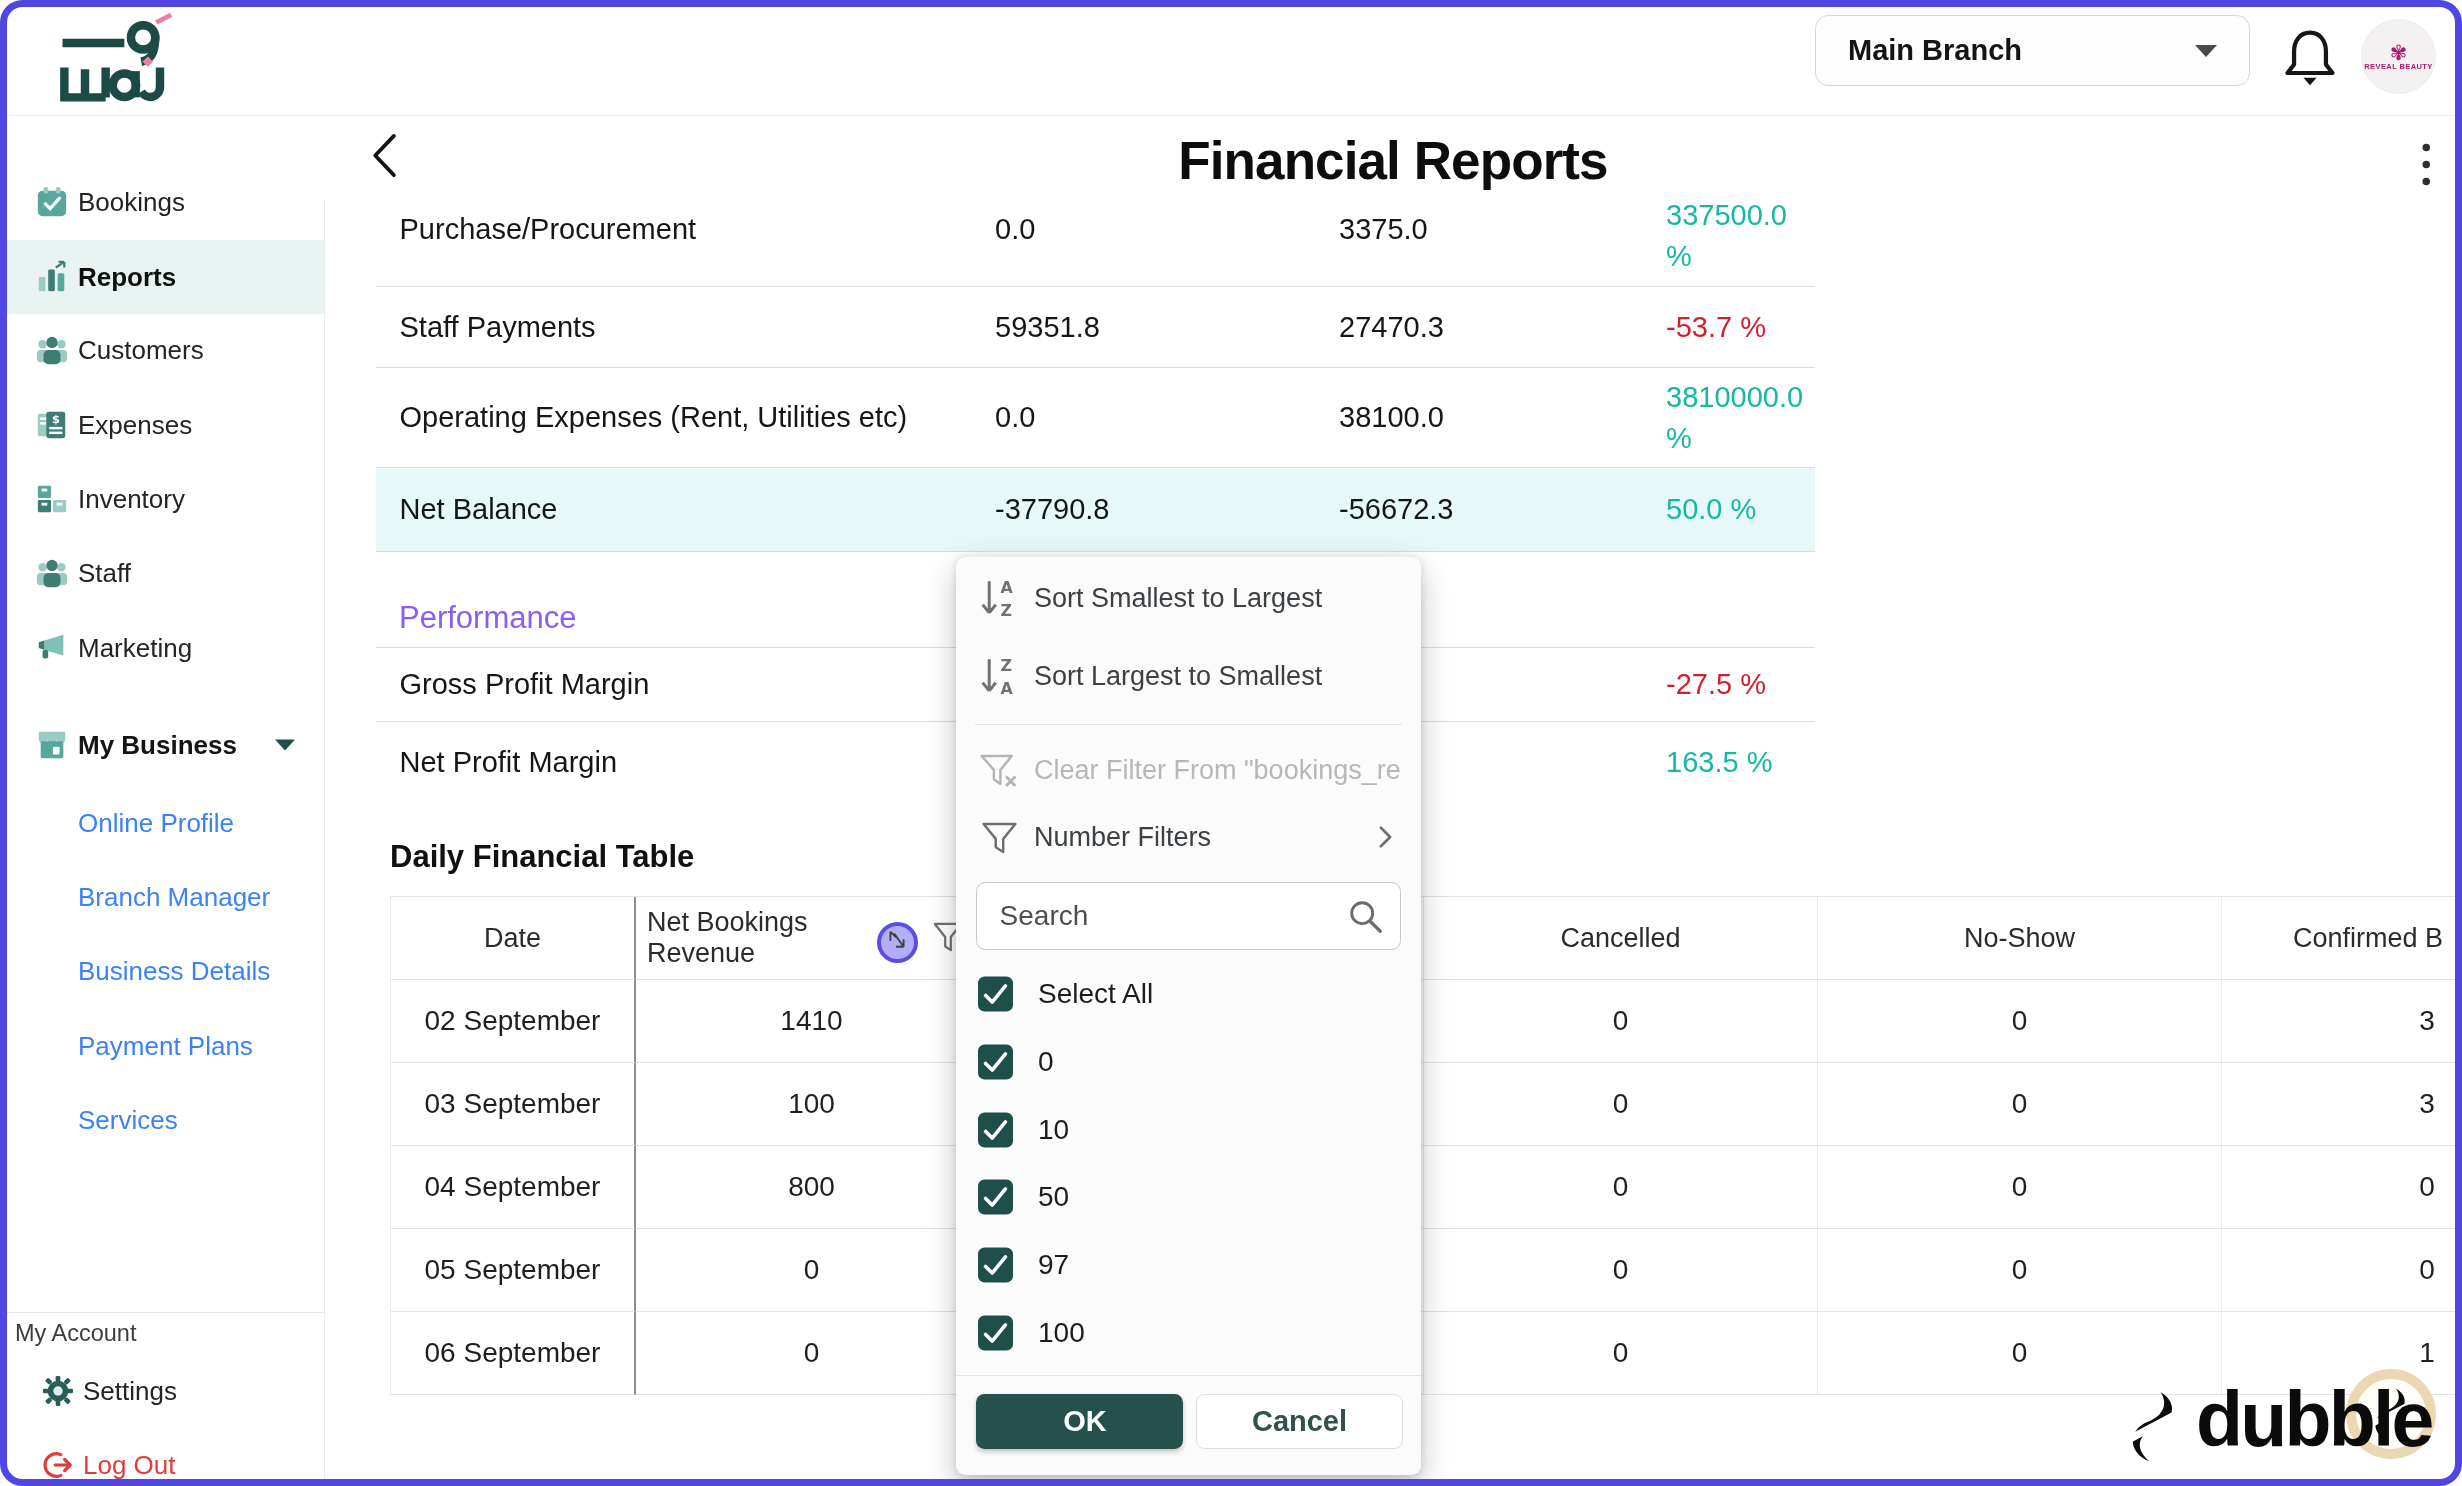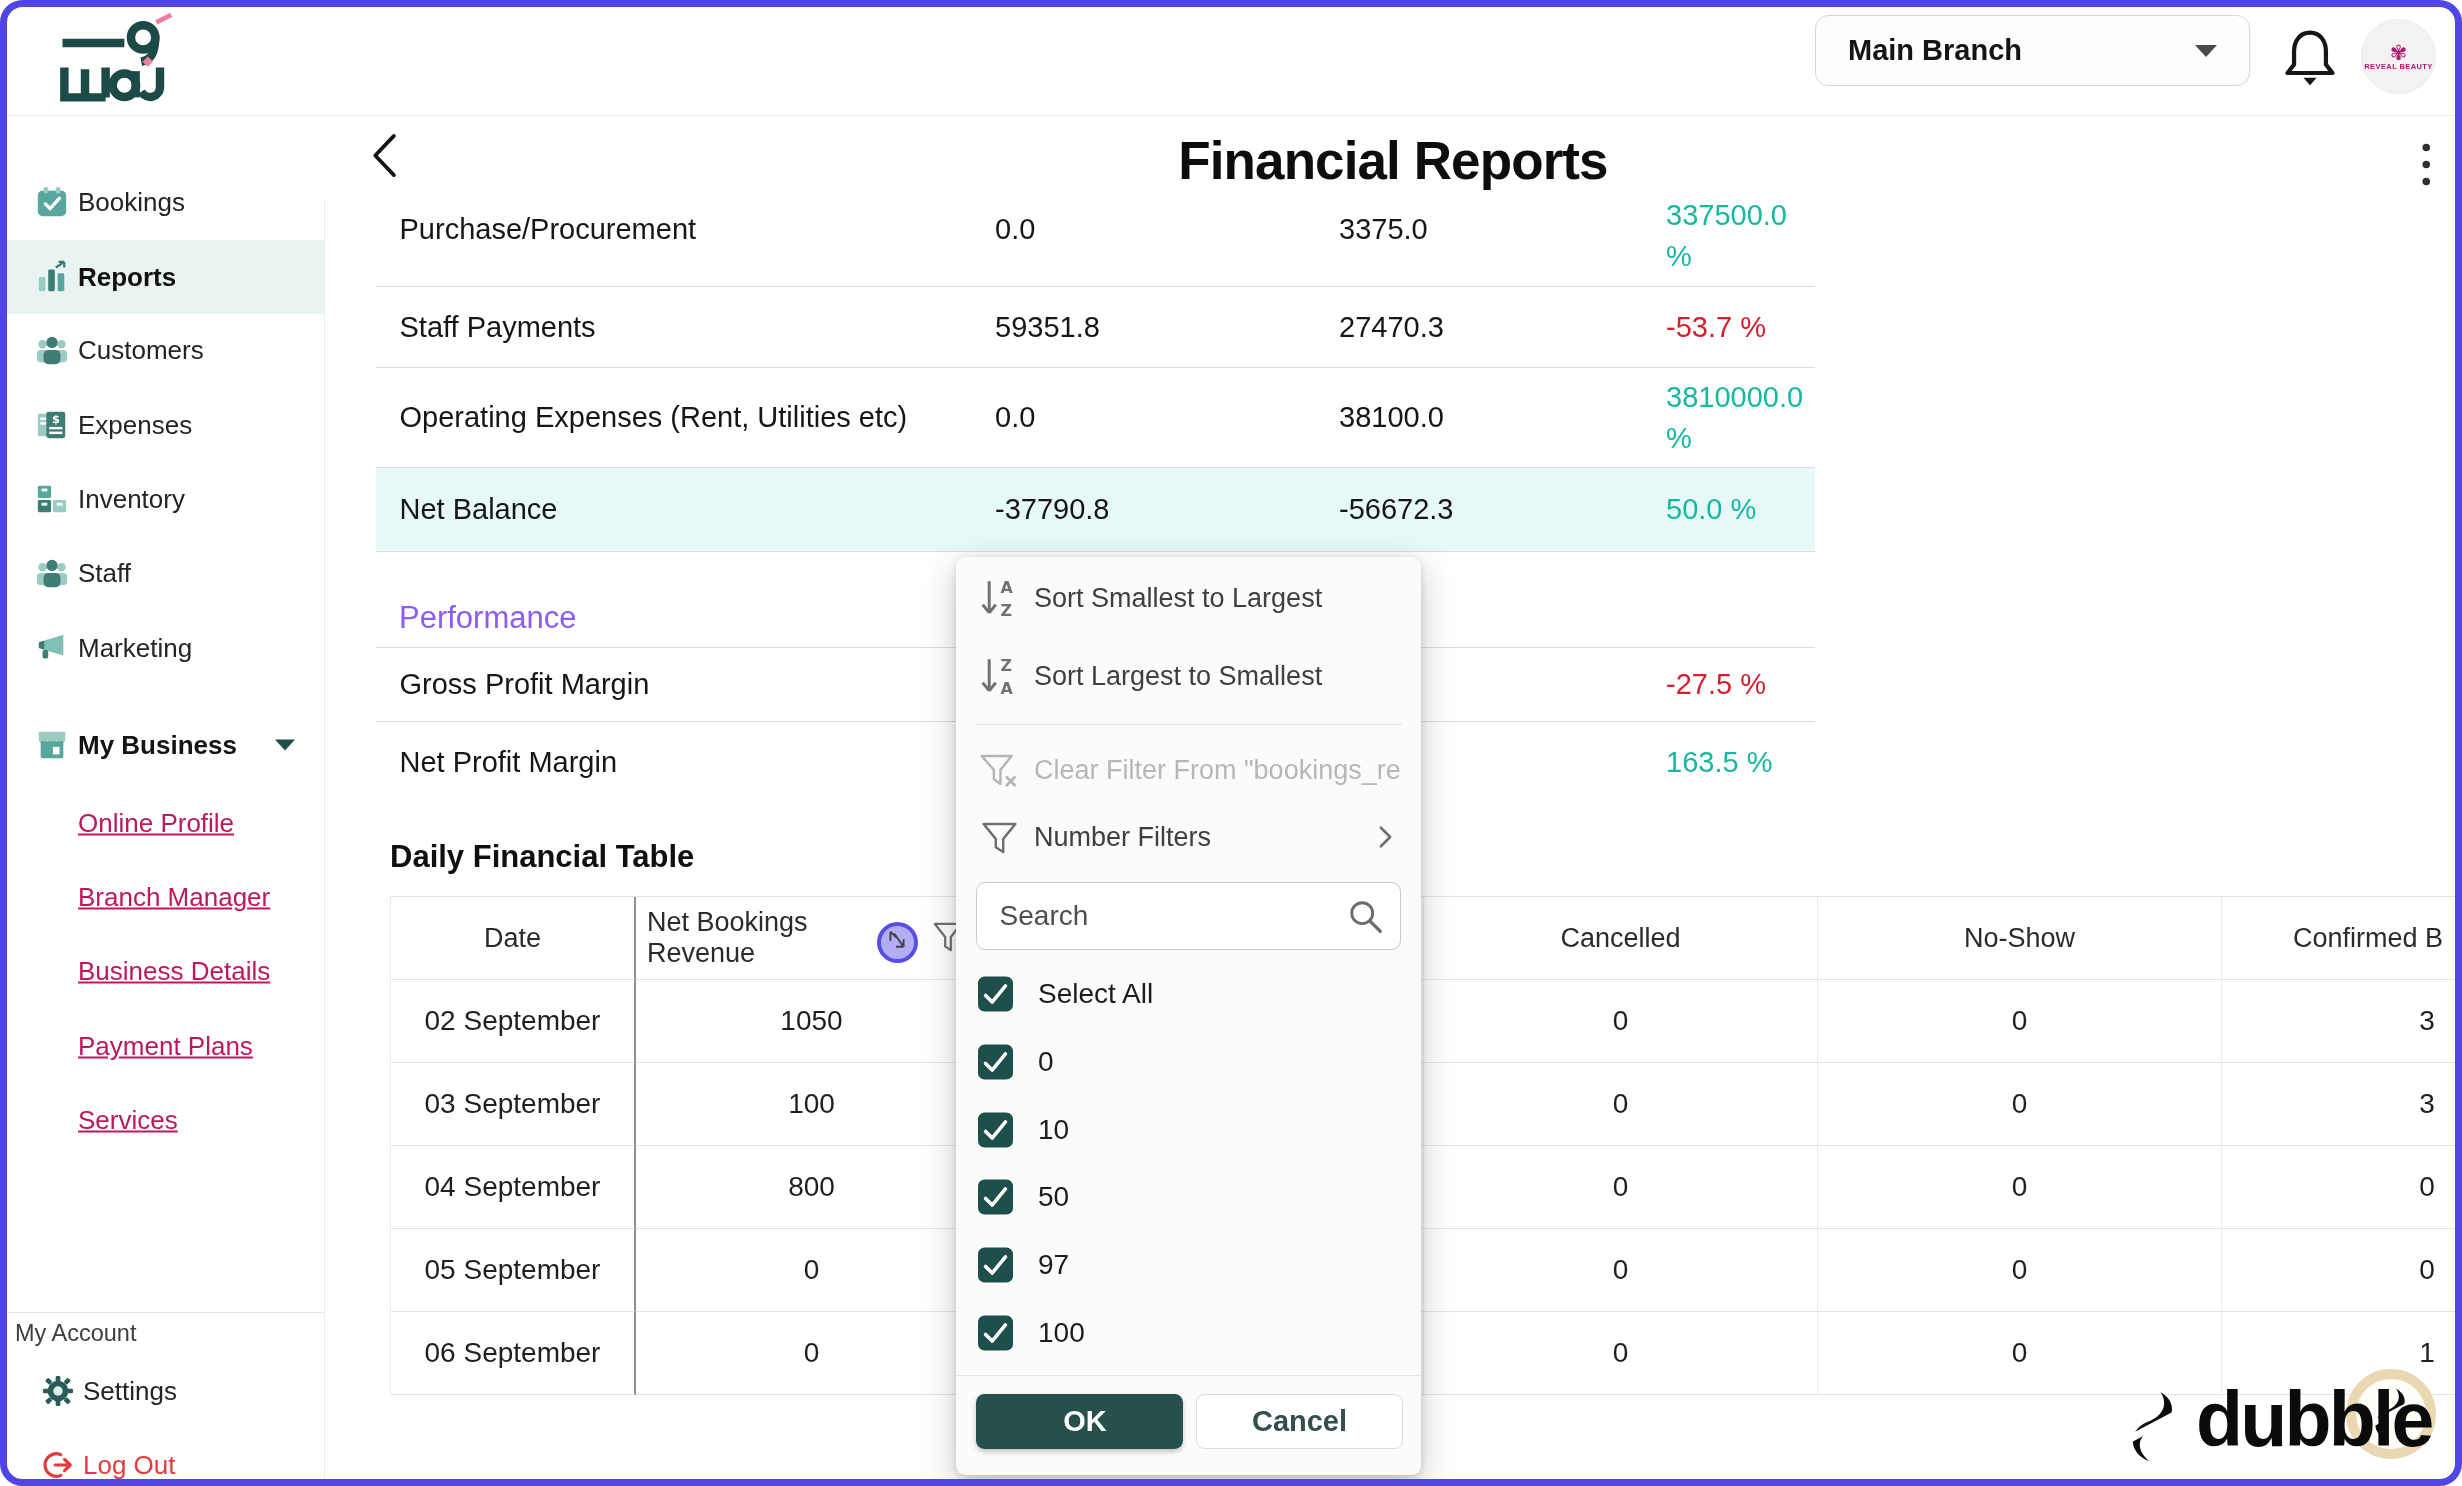--- a/index.html
+++ b/index.html
@@ -25,21 +25,21 @@
   
   .sidebar{position:absolute;left:0;top:115px;width:324px;bottom:0;background:#fff;border-right:0.9px solid #ececec;z-index:20;}
   .side-item{position:absolute;left:0;width:100%;height:74px;cursor:pointer;}
   .side-item .ic{position:absolute;left:35px;top:50%;transform:translateY(-50%);width:34px;height:34px;}
   .side-item .lbl{position:absolute;left:78px;top:50%;transform:translateY(-50%);font-size:26px;color:#242424;white-space:nowrap;}
   .side-item.active{background:#e9f3f1;}
   .side-item.active .lbl{font-weight:700;color:#101010;}
   .biz-caret{position:absolute;left:275px;top:50%;transform:translateY(-50%);width:0;height:0;
         border-left:10.3px solid transparent;border-right:10.3px solid transparent;border-top:11.3px solid #1d4f4a;}
   .sub-item{position:absolute;left:0;width:100%;height:74px;cursor:pointer;}
-  .sub-item .lbl{position:absolute;left:78px;top:50%;transform:translateY(-50%);font-size:26px;color:#be185d;white-space:nowrap;text-decoration:underline;}
+  .sub-item .lbl{position:absolute;left:78px;top:50%;transform:translateY(-50%);font-size:26px;color:#3b82f6;white-space:nowrap;}
   .side-divider{position:absolute;left:0;right:0;top:1197px;height:0.9px;background:#e6e6e6;}
   .acct-label{position:absolute;left:15px;top:1205px;font-size:23.5px;color:#3e3e3e;}
   .acct-item{position:absolute;left:0;width:100%;height:73px;cursor:pointer;}
   .acct-item .ic{position:absolute;left:42px;top:50%;transform:translateY(-50%);width:32px;height:32px;}
   .acct-item .lbl{position:absolute;left:83px;top:50%;transform:translateY(-50%);font-size:26px;color:#242424;}
   .acct-item.logout .lbl{color:#e23b3b;}
 
   
   .content{position:absolute;left:324px;top:115px;right:0;bottom:0;background:#fff;}
   .page-head{position:absolute;left:0;top:0;width:100%;height:85px;background:#fff;z-index:25;}
@@ -366,21 +366,21 @@
         <div class="dcell hd freeze">Date</div>
         <div class="dcell hd hleft" style="max-width:352px">
             <span style="width:198px">Net Bookings Revenue</span>
           </div>
         <div class="dcell hd"></div>
         <div class="dcell hd">Cancelled</div>
         <div class="dcell hd">No-Show</div>
         <div class="dcell hd cleft">Confirmed B</div>
 
         <div class="dcell freeze">02 September</div>
-        <div class="dcell">1050</div>
+        <div class="dcell">1410</div>
         <div class="dcell"></div>
         <div class="dcell">0</div>
         <div class="dcell">0</div>
         <div class="dcell">3</div>
 
         <div class="dcell freeze">03 September</div>
         <div class="dcell">100</div>
         <div class="dcell"></div>
         <div class="dcell">0</div>
         <div class="dcell">0</div>

